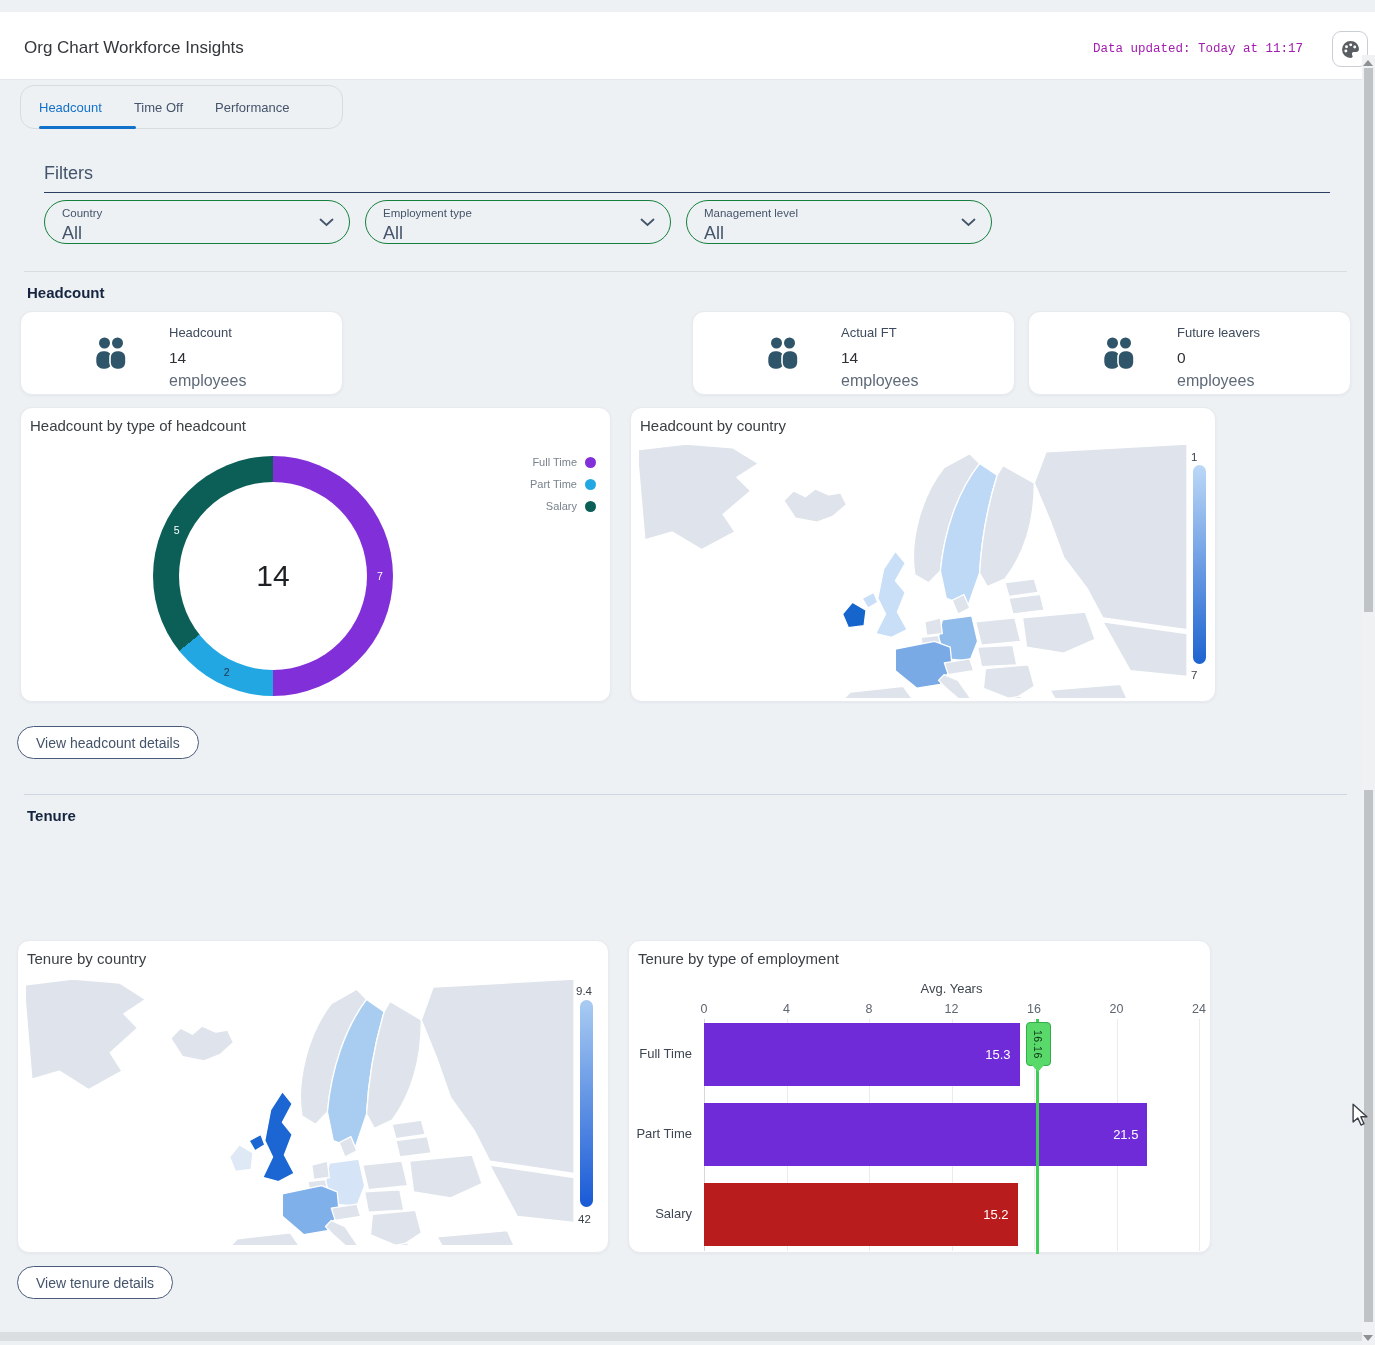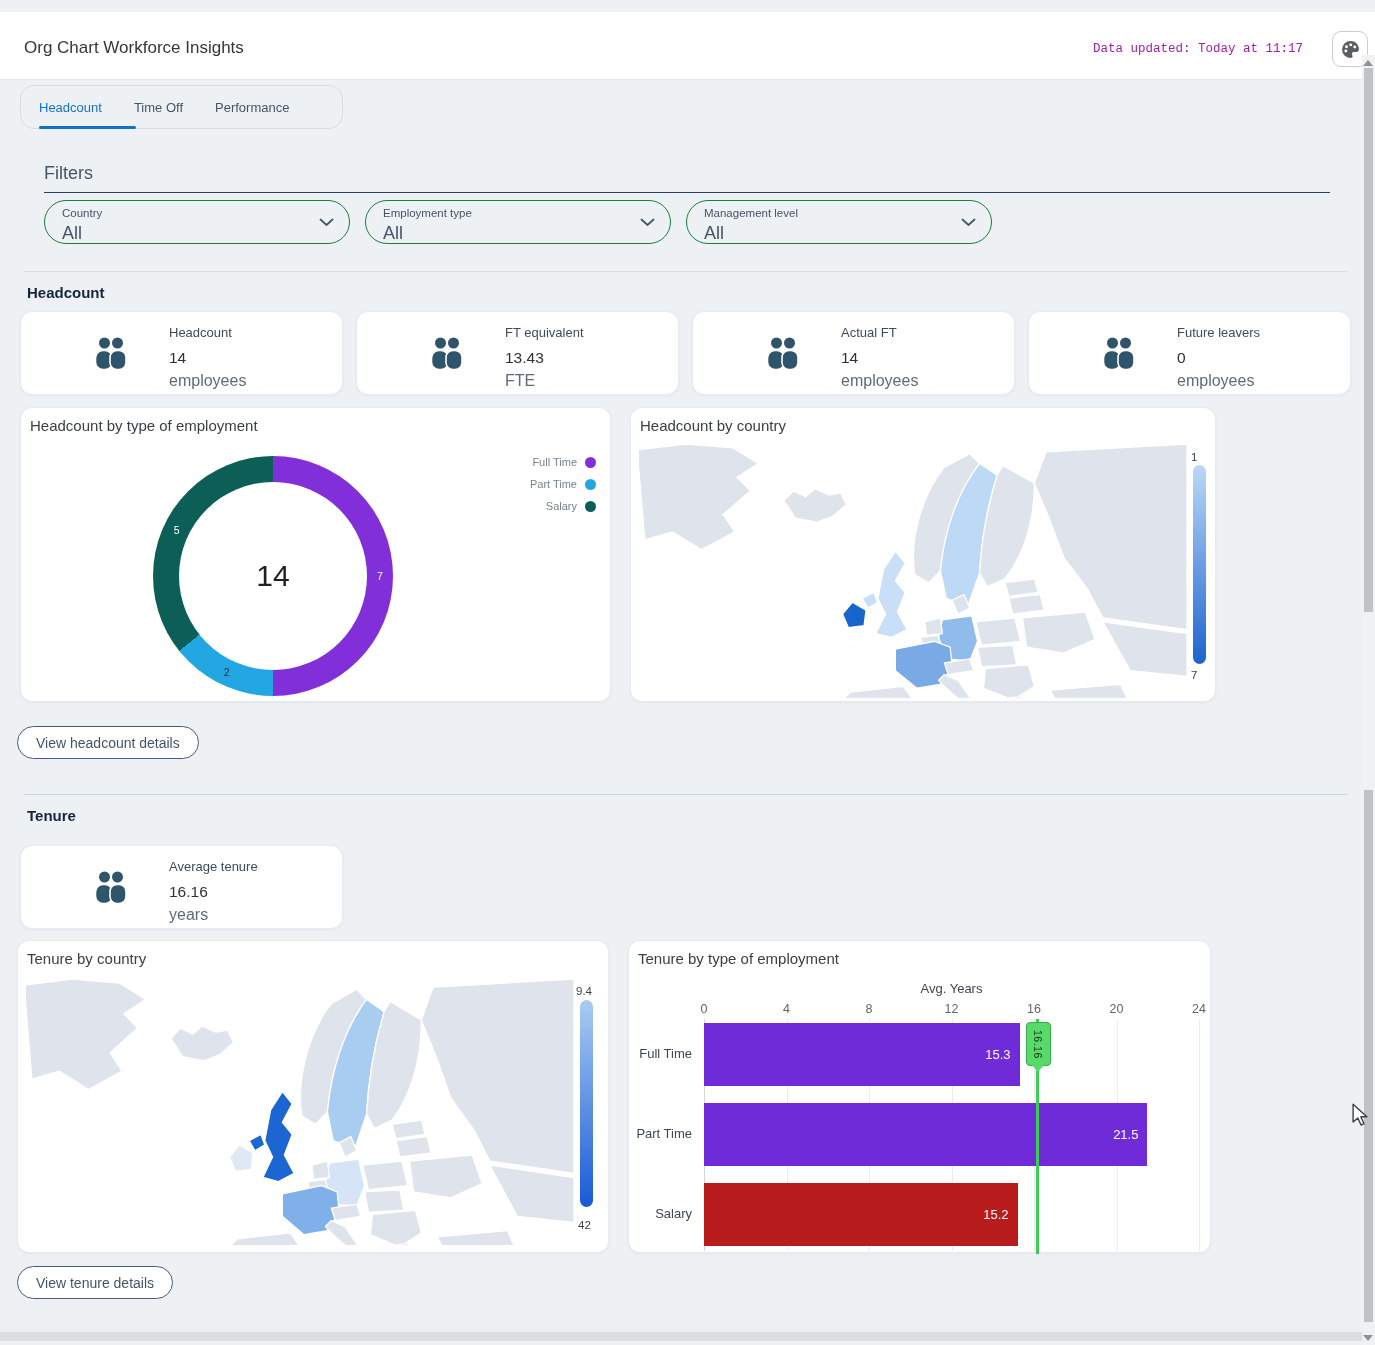--- a/index.html
+++ b/index.html
@@ -130,31 +130,20 @@
     <span class="icon"><svg width="40" height="40" viewBox="0 0 40 40">
           <circle cx="13.5" cy="9" r="5.5" fill="#2e5569"></circle>
           <circle cx="26.5" cy="9" r="5.5" fill="#2e5569"></circle>
           <rect x="4.5" y="16.5" width="17" height="19" rx="7.5" fill="#2e5569" stroke="#fff" stroke-width="1.6"></rect>
           <rect x="19" y="16.5" width="16" height="19" rx="7" fill="#2e5569" stroke="#fff" stroke-width="1.6"></rect>
         </svg></span>
     <div class="kpi-label">Headcount</div>
     <div class="kpi-value">14</div>
     <div class="kpi-unit">employees</div>
   </div>
-  <div class="kpi" style="left:356px;">
-    <span class="icon"><svg width="40" height="40" viewBox="0 0 40 40">
-          <circle cx="13.5" cy="9" r="5.5" fill="#2e5569"></circle>
-          <circle cx="26.5" cy="9" r="5.5" fill="#2e5569"></circle>
-          <rect x="4.5" y="16.5" width="17" height="19" rx="7.5" fill="#2e5569" stroke="#fff" stroke-width="1.6"></rect>
-          <rect x="19" y="16.5" width="16" height="19" rx="7" fill="#2e5569" stroke="#fff" stroke-width="1.6"></rect>
-        </svg></span>
-    <div class="kpi-label">FT equivalent</div>
-    <div class="kpi-value">13.43</div>
-    <div class="kpi-unit">FTE</div>
-  </div>
   <div class="kpi" style="left:692px;">
     <span class="icon"><svg width="40" height="40" viewBox="0 0 40 40">
           <circle cx="13.5" cy="9" r="5.5" fill="#2e5569"></circle>
           <circle cx="26.5" cy="9" r="5.5" fill="#2e5569"></circle>
           <rect x="4.5" y="16.5" width="17" height="19" rx="7.5" fill="#2e5569" stroke="#fff" stroke-width="1.6"></rect>
           <rect x="19" y="16.5" width="16" height="19" rx="7" fill="#2e5569" stroke="#fff" stroke-width="1.6"></rect>
         </svg></span>
     <div class="kpi-label">Actual FT</div>
     <div class="kpi-value">14</div>
     <div class="kpi-unit">employees</div>
@@ -165,21 +154,21 @@
           <circle cx="26.5" cy="9" r="5.5" fill="#2e5569"></circle>
           <rect x="4.5" y="16.5" width="17" height="19" rx="7.5" fill="#2e5569" stroke="#fff" stroke-width="1.6"></rect>
           <rect x="19" y="16.5" width="16" height="19" rx="7" fill="#2e5569" stroke="#fff" stroke-width="1.6"></rect>
         </svg></span>
     <div class="kpi-label">Future leavers</div>
     <div class="kpi-value">0</div>
     <div class="kpi-unit">employees</div>
   </div>
 
   <div class="card" style="left:20px;top:407px;width:591px;height:295px;">
-    <div class="card-title">Headcount by type of employment</div>
+    <div class="card-title">Headcount by type of headcount</div>
     <div id="donut" style="background: conic-gradient(rgb(129, 47, 216) 0deg, rgb(129, 47, 216) 180deg, rgb(34, 167, 226) 180deg, rgb(34, 167, 226) 231.429deg, rgb(11, 95, 87) 231.429deg, rgb(11, 95, 87) 360deg);">
       <div class="hole"></div>
 
     <span class="seg-label" style="left: 227px; top: 120px; color: rgb(255, 255, 255);">7</span>
         <span class="seg-label" style="left: 73.5744px; top: 216.404px; color: rgb(39, 54, 72);">2</span>
         <span class="seg-label" style="left: 23.5963px; top: 73.5744px; color: rgb(255, 255, 255);">5</span>
         <div id="donut-center">14</div>
       </div>
     <div id="donut-legend">
         <div class="legend-row">
@@ -230,31 +219,20 @@
     <div class="grad-label" style="left:560px;top:43px;">1</div>
     <div id="grad1" class="grad-bar" style="left: 562px; top: 57px; height: 199px; background: linear-gradient(rgb(188, 216, 247), rgb(29, 99, 208));"></div>
     <div class="grad-label" style="left:560px;top:261px;">7</div>
   </div>
 
   <button class="detail-btn" style="left:17px;top:726px;">View headcount details</button>
 
   <div class="divider blue" style="left:24px;top:794px;width:1323px;"></div>
   <div class="sec-heading" style="top:807px;">Tenure</div>
 
-  <div class="kpi" style="left:20px;top:845px;">
-    <span class="icon"><svg width="40" height="40" viewBox="0 0 40 40">
-          <circle cx="13.5" cy="9" r="5.5" fill="#2e5569"></circle>
-          <circle cx="26.5" cy="9" r="5.5" fill="#2e5569"></circle>
-          <rect x="4.5" y="16.5" width="17" height="19" rx="7.5" fill="#2e5569" stroke="#fff" stroke-width="1.6"></rect>
-          <rect x="19" y="16.5" width="16" height="19" rx="7" fill="#2e5569" stroke="#fff" stroke-width="1.6"></rect>
-        </svg></span>
-    <div class="kpi-label">Average tenure</div>
-    <div class="kpi-value">16.16</div>
-    <div class="kpi-unit">years</div>
-  </div>
 
   <div class="card" style="left:17px;top:940px;width:592px;height:313px;">
     <div class="card-title">Tenure by country</div>
     <svg id="map2" class="map-svg" style="left:8px;top:38px;" width="548" height="266" viewBox="0 0 560 260" preserveAspectRatio="none">
         <path d="M-2,6 L48,0 L96,4 L122,20 L100,34 L114,48 L86,72 L98,90 L64,108 L34,90 L6,98 Z" class="cty" style="fill: rgb(223, 228, 236);"></path>
         <path d="M148,58 L158,48 L170,54 L180,46 L194,52 L206,50 L212,62 L198,74 L182,80 L160,76 Z" class="cty" style="fill: rgb(223, 228, 236);"></path>
         <path d="M282,134 C276,100 288,54 312,24 L338,10 L348,20 C326,48 312,88 308,130 L296,142 Z" class="cty" style="fill: rgb(223, 228, 236);"></path>
         <path d="M308,130 C312,88 326,48 348,20 L366,32 C356,64 350,98 348,132 L336,166 L314,158 Z" class="cty" style="fill: rgb(169, 205, 241);"></path>
         <path d="M348,132 C350,98 356,64 366,32 L372,22 L404,40 C404,78 394,112 374,138 L356,146 Z" class="cty" style="fill: rgb(223, 228, 236);"></path>
         <path d="M404,40 L416,8 L560,0 L560,190 L474,178 L458,148 L434,116 L420,78 Z" class="cty" style="fill: rgb(223, 228, 236);"></path>
@@ -274,21 +252,21 @@
         <path d="M312,224 L338,220 L342,232 L316,236 Z" class="cty" style="fill: rgb(223, 228, 236);"></path>
         <path d="M346,208 L382,206 L386,226 L350,228 Z" class="cty" style="fill: rgb(223, 228, 236);"></path>
         <path d="M392,178 L456,172 L466,200 L434,214 L396,208 Z" class="cty" style="fill: rgb(223, 228, 236);"></path>
         <path d="M354,230 L398,226 L404,248 L382,262 L352,250 Z" class="cty" style="fill: rgb(223, 228, 236);"></path>
         <path d="M368,262 L390,258 L396,272 L372,276 Z" class="cty" style="fill: rgb(223, 228, 236);"></path>
         <path d="M420,252 L492,246 L502,268 L432,272 Z" class="cty" style="fill: rgb(223, 228, 236);"></path>
         <path d="M474,182 L560,194 L560,238 L502,232 Z" class="cty" style="fill: rgb(223, 228, 236);"></path>
       </svg>
     <div class="grad-label" style="left:558px;top:44px;">9.4</div>
     <div id="grad2" class="grad-bar" style="left: 562px; top: 59px; height: 207px; background: linear-gradient(rgb(169, 204, 242), rgb(24, 89, 214));"></div>
-    <div class="grad-label" style="left:560px;top:272px;margin-top:6px;">42</div>
+    <div class="grad-label" style="left:560px;top:272px;">42</div>
   </div>
 
   <div class="card" style="left:628px;top:940px;width:583px;height:313px;">
     <div class="card-title">Tenure by type of employment</div>
     <div class="axis-title">Avg. Years</div>
     <div id="bar-ticks">
         <div class="tick-label" style="left: 75px;">0</div>
         <div class="tick-label" style="left: 157.5px;">4</div>
         <div class="tick-label" style="left: 240px;">8</div>
         <div class="tick-label" style="left: 322.5px;">12</div>

